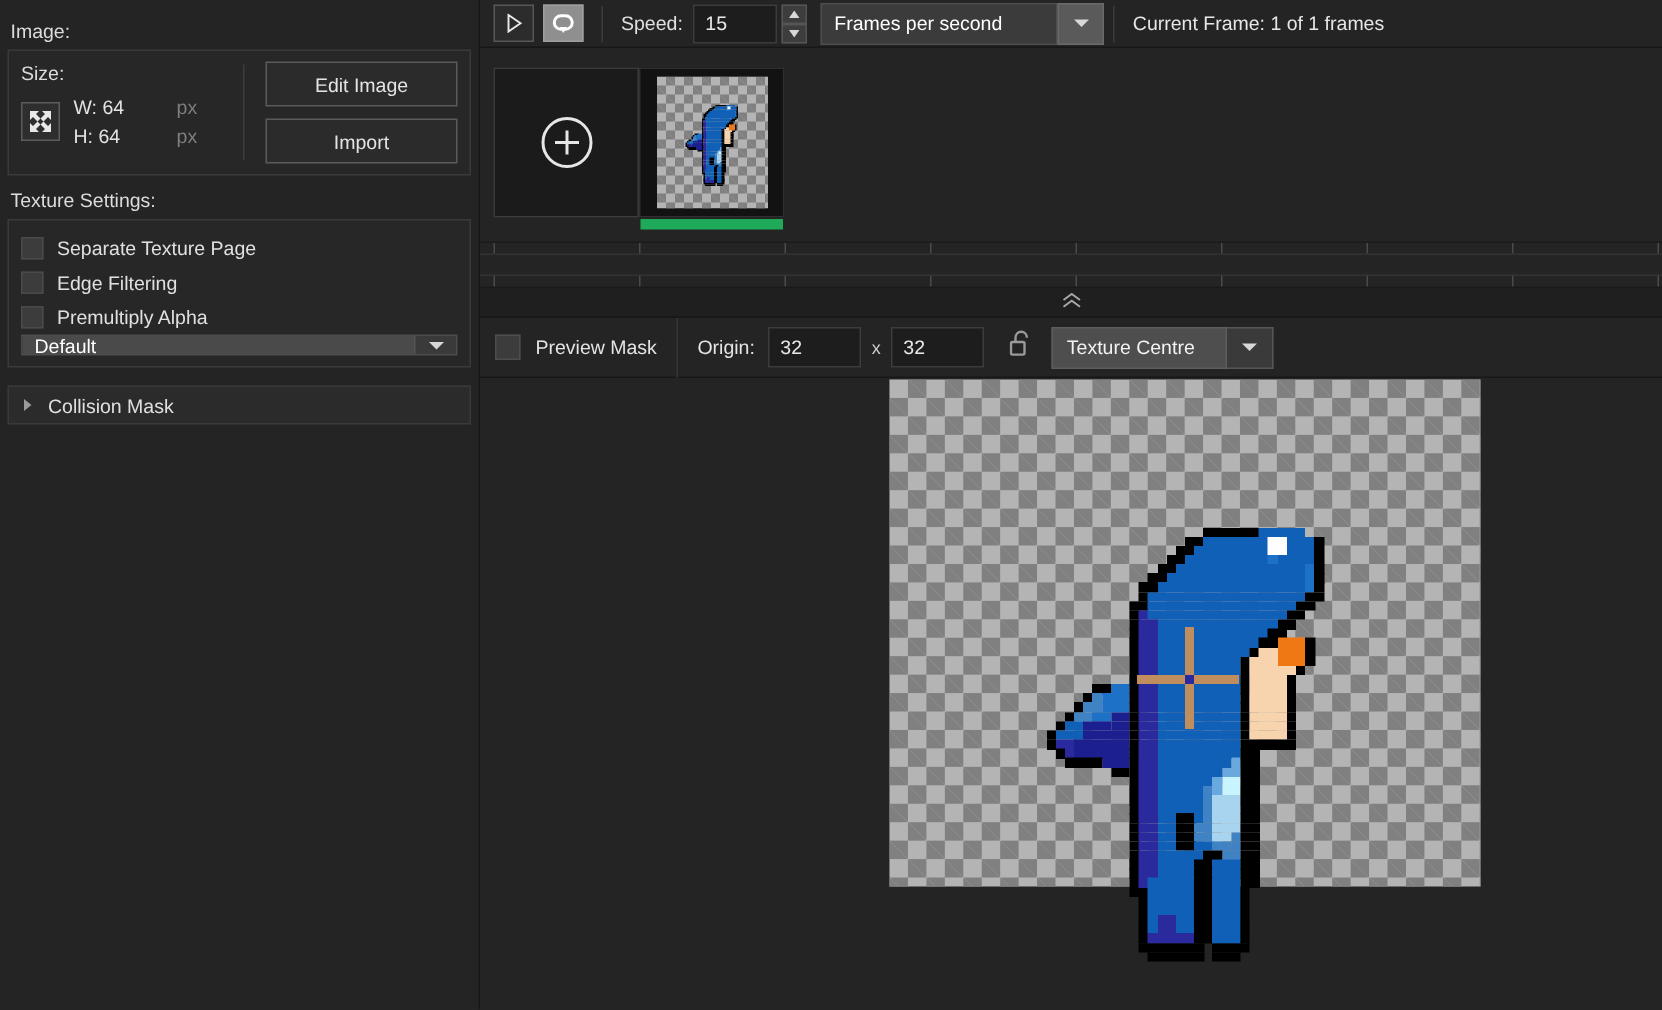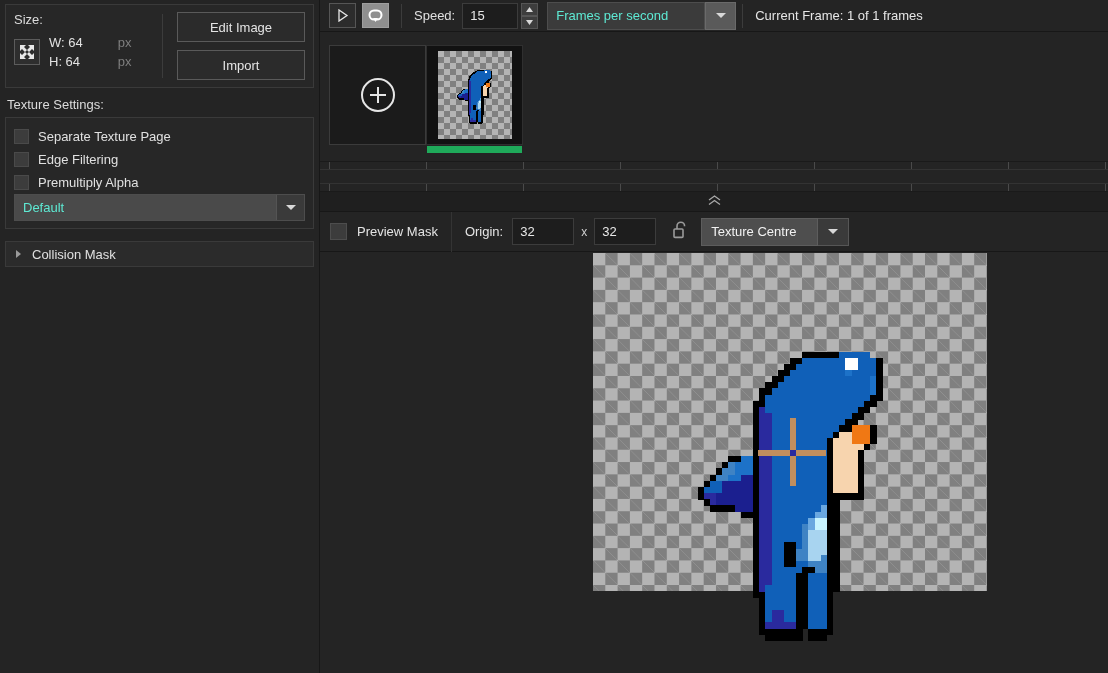--- a/index.html
+++ b/index.html
@@ -68,24 +68,24 @@
   .cb {
     width: 15px; height: 15px;
     background: #3c3c3c;
     border: 1px solid #4a4a4a;
     margin-right: 9px;
     flex: 0 0 15px;
   }
   .cb-label { font-size: 13px; color: #e0e0e0; }
   .group-title { font-size: 13px; color: #e0e0e0; padding: 5px 0 4px 1px; }
   .combo {
-    display: flex; height: 27px; border: 1px solid #4d4d4d;
+    display: flex; height: 14px; border: 1px solid #4d4d4d;
   }
   .combo-text {
-    flex: 1; background: #4a4a4a; color: #5eead4;
+    flex: 1; background: #4a4a4a; color: #ffffff;
     font-size: 13px; display: flex; align-items: center; padding: 0 8px;
   }
   .combo-arrow {
     width: 28px; background: #3a3a3a;
     border-left: 1px solid #545454;
     display: flex; align-items: center; justify-content: center;
   }
   .collapse-row {
     margin-top: 12px;
     height: 26px;
@@ -231,20 +231,21 @@
   }
 </style>
 </head>
 <body>
 
 <div class="app">
 
   <div class="sidebar">
 
 
+    <div class="section-label">Image:</div>
 
     <div class="group-box">
       <div class="size-row">
         <div class="size-left">
           <div class="size-title">Size:</div>
           <div class="size-body">
             <div class="resize-icon">
               <svg width="16" height="16" viewBox="0 0 16 16">
                 <path d="M1 1h6L5 3l3 3-2 2-3-3-2 2z" fill="#e8e8e8"></path>
                 <path d="M15 1H9l2 2-3 3 2 2 3-3 2 2z" fill="#e8e8e8"></path>

